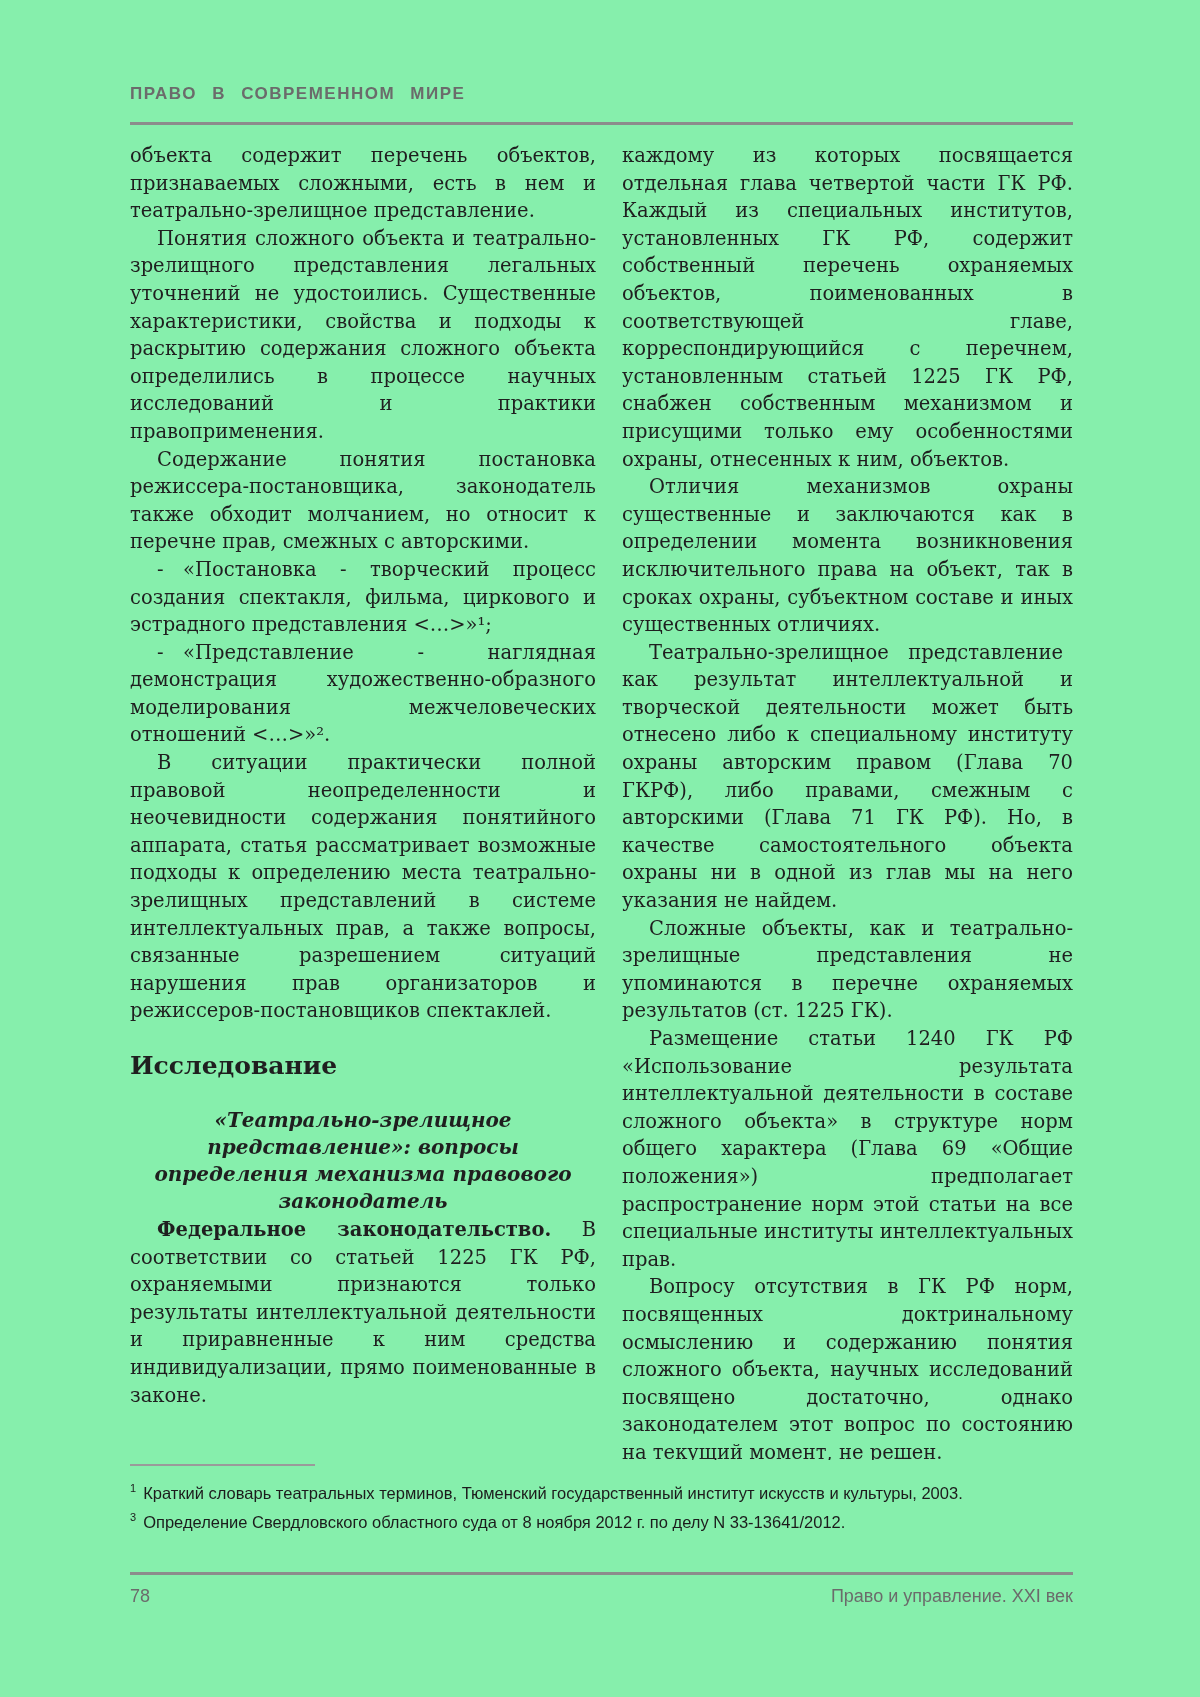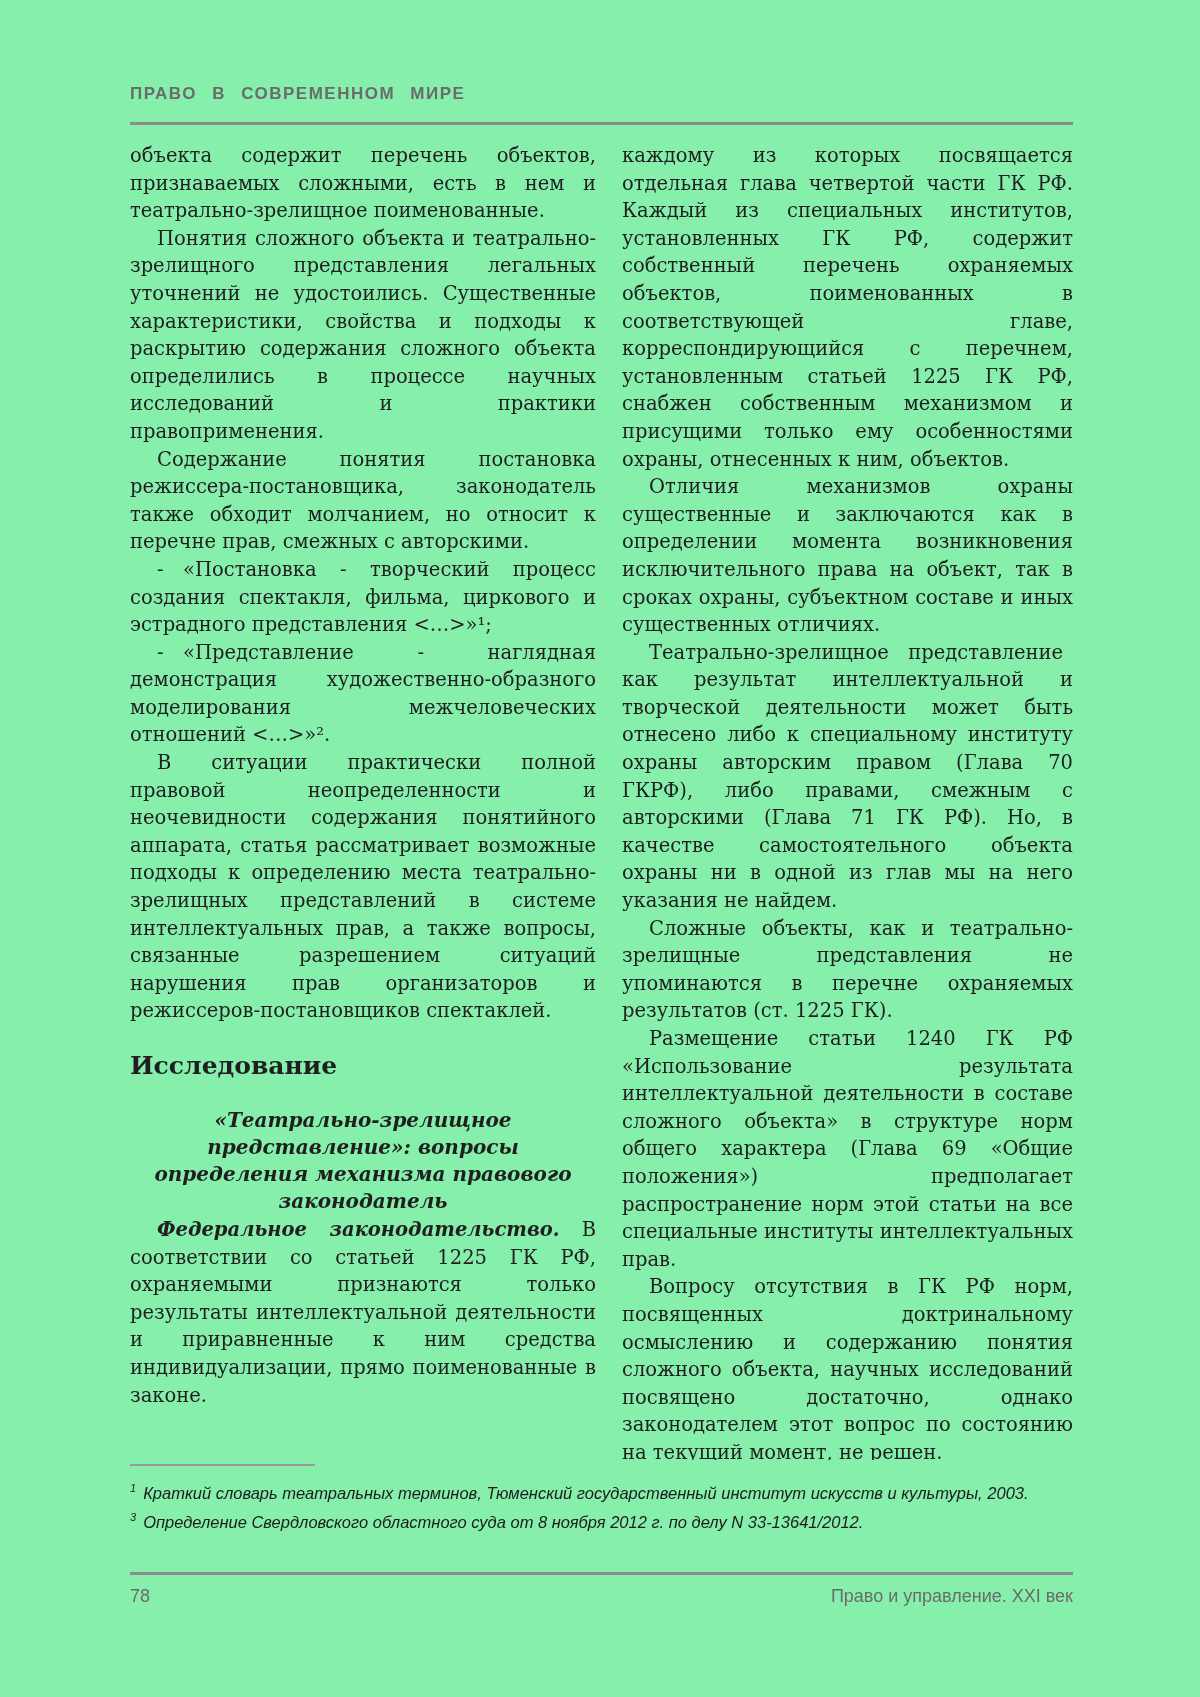--- a/index.html
+++ b/index.html
@@ -44,32 +44,31 @@
   .sec-heading{
     margin:26px 0 27px 0;
     font-size:25px;font-weight:700;
     text-align:left;
   }
   .sub-heading{
     margin:0 0 1px 0;
     font-size:20px;font-weight:700;font-style:italic;
     text-align:center;line-height:27px;
   }
-  .lead-in{font-weight:700;font-style:italic;}
+  .lead-in{font-weight:700;}
   
   .footnotes{
     position:absolute;left:130px;right:127px;top:1464px;
   }
   .fn-rule{width:185px;height:2px;background:#9a9a9a;margin:0 0 10px 0;}
   .fn-line{
     font-family:"Liberation Sans", sans-serif;
     font-size:16.5px;line-height:24px;
     color:#1c1c1c;
     margin:0;
-    font-style:italic;
   }
   .fn-line sup{font-size:11px;margin-right:7px;}
   
   .foot-rule{
     position:absolute;top:1572px;left:130px;right:127px;
     height:3px;background:#8c8c8c;
   }
   .foot-row{
     position:absolute;top:1586px;left:130px;right:127px;
     display:flex;justify-content:space-between;align-items:flex-end;
@@ -81,21 +80,21 @@
 <body>
 
 <div class="page">
 
   <div class="running-head">ПРАВО В СОВРЕМЕННОМ МИРЕ</div>
   <div class="head-rule"></div>
 
   <div class="columns">
 
     <div class="col col-left">
-      <p class="body-p noindent">объекта содержит перечень объектов, признаваемых сложными, есть в нем и театрально-зрелищное поименованные.</p>
+      <p class="body-p noindent">объекта содержит перечень объектов, признаваемых сложными, есть в нем и театрально-зрелищное представление.</p>
       <p class="body-p indent">Понятия сложного объекта и театрально-зрелищного представления легальных уточнений не удостоились. Существенные характеристики, свойства и подходы к раскрытию содержания сложного объекта определились в процессе научных исследований и практики правоприменения.</p>
       <p class="body-p indent">Содержание понятия постановка режиссера-постановщика, законодатель также обходит молчанием, но относит к перечне прав, смежных с авторскими.</p>
       <p class="body-p indent">- «Постановка - творческий процесс создания спектакля, фильма, циркового и эстрадного представления &lt;…&gt;»¹;</p>
       <p class="body-p indent">- «Представление - наглядная демонстрация художественно-образного моделирования межчеловеческих отношений &lt;…&gt;»².</p>
       <p class="body-p indent">В ситуации практически полной правовой неопределенности и неочевидности содержания понятийного аппарата, статья рассматривает возможные подходы к определению места театрально-зрелищных представлений в системе интеллектуальных прав, а также вопросы, связанные разрешением ситуаций нарушения прав организаторов и режиссеров-постановщиков спектаклей.</p>
 
       <h3 class="sec-heading">Исследование</h3>
       <h4 class="sub-heading">«Театрально-зрелищное представление»: вопросы определения механизма правового законодатель</h4>
 
       <p class="body-p indent"><span class="lead-in">Федеральное законодательство.</span><span> В соответствии со статьей 1225 ГК РФ, охраняемыми признаются только результаты интеллектуальной деятельности и приравненные к ним средства индивидуализации, прямо поименованные в законе.</span></p>

